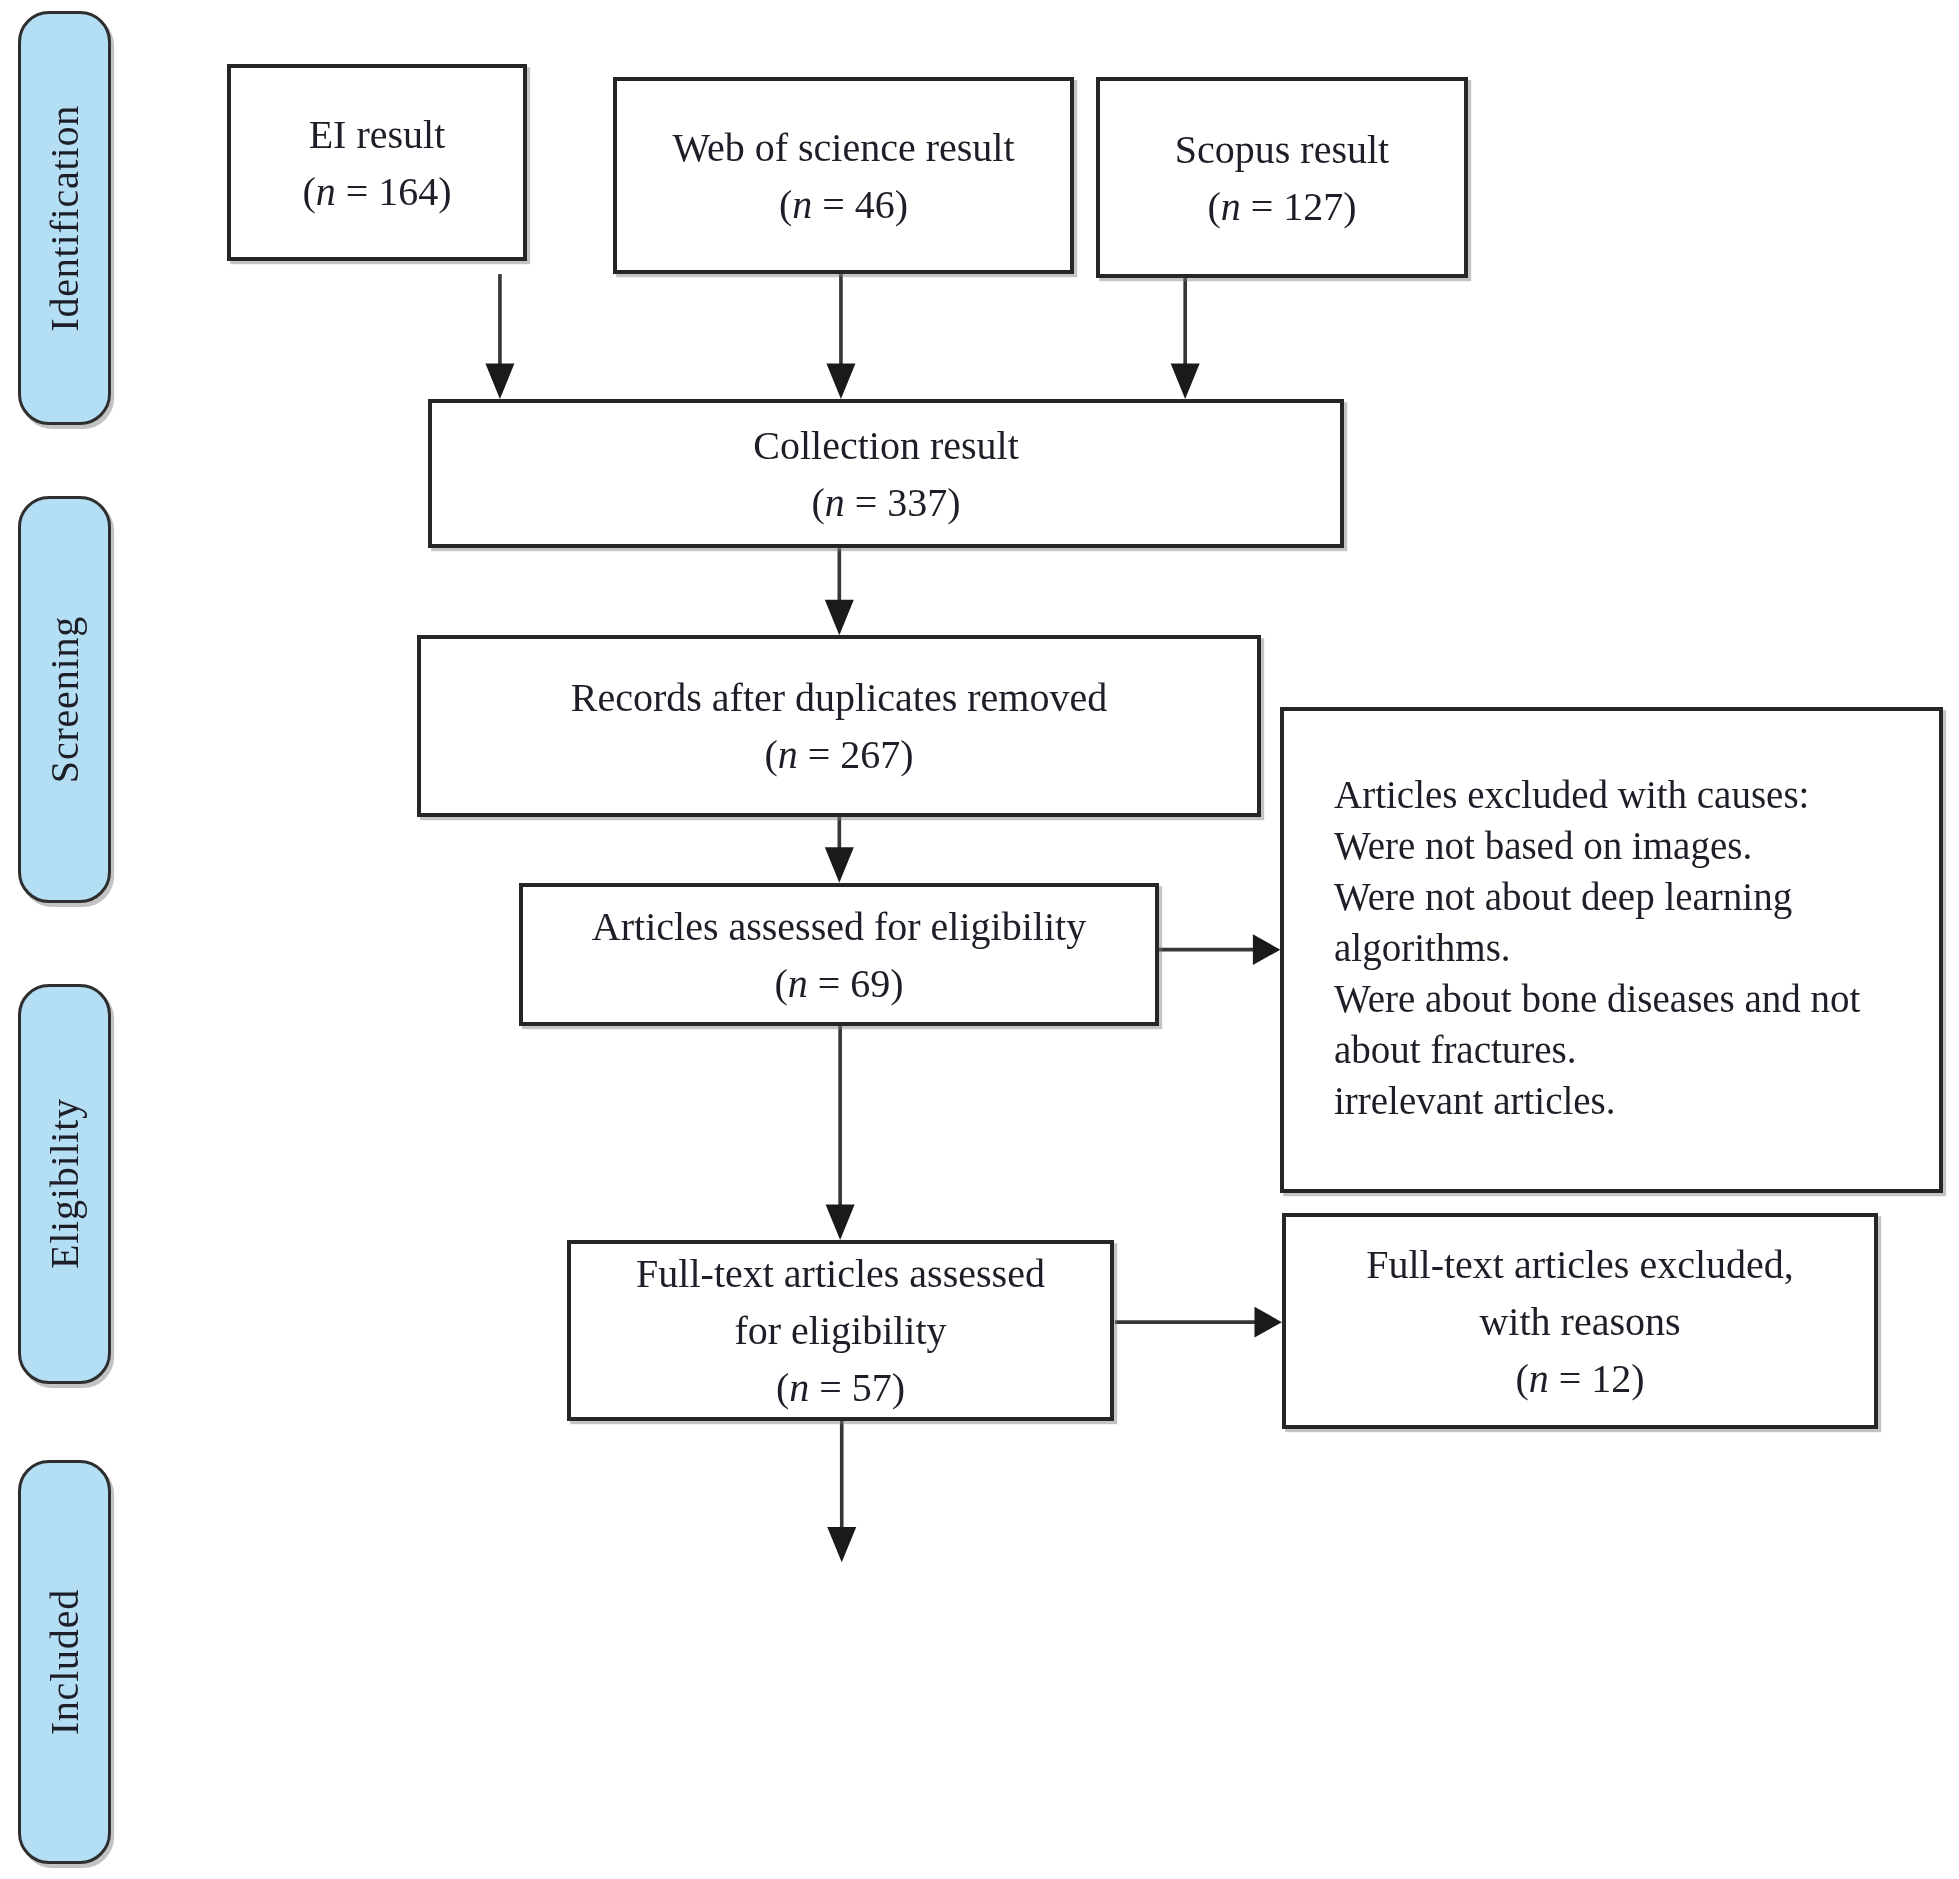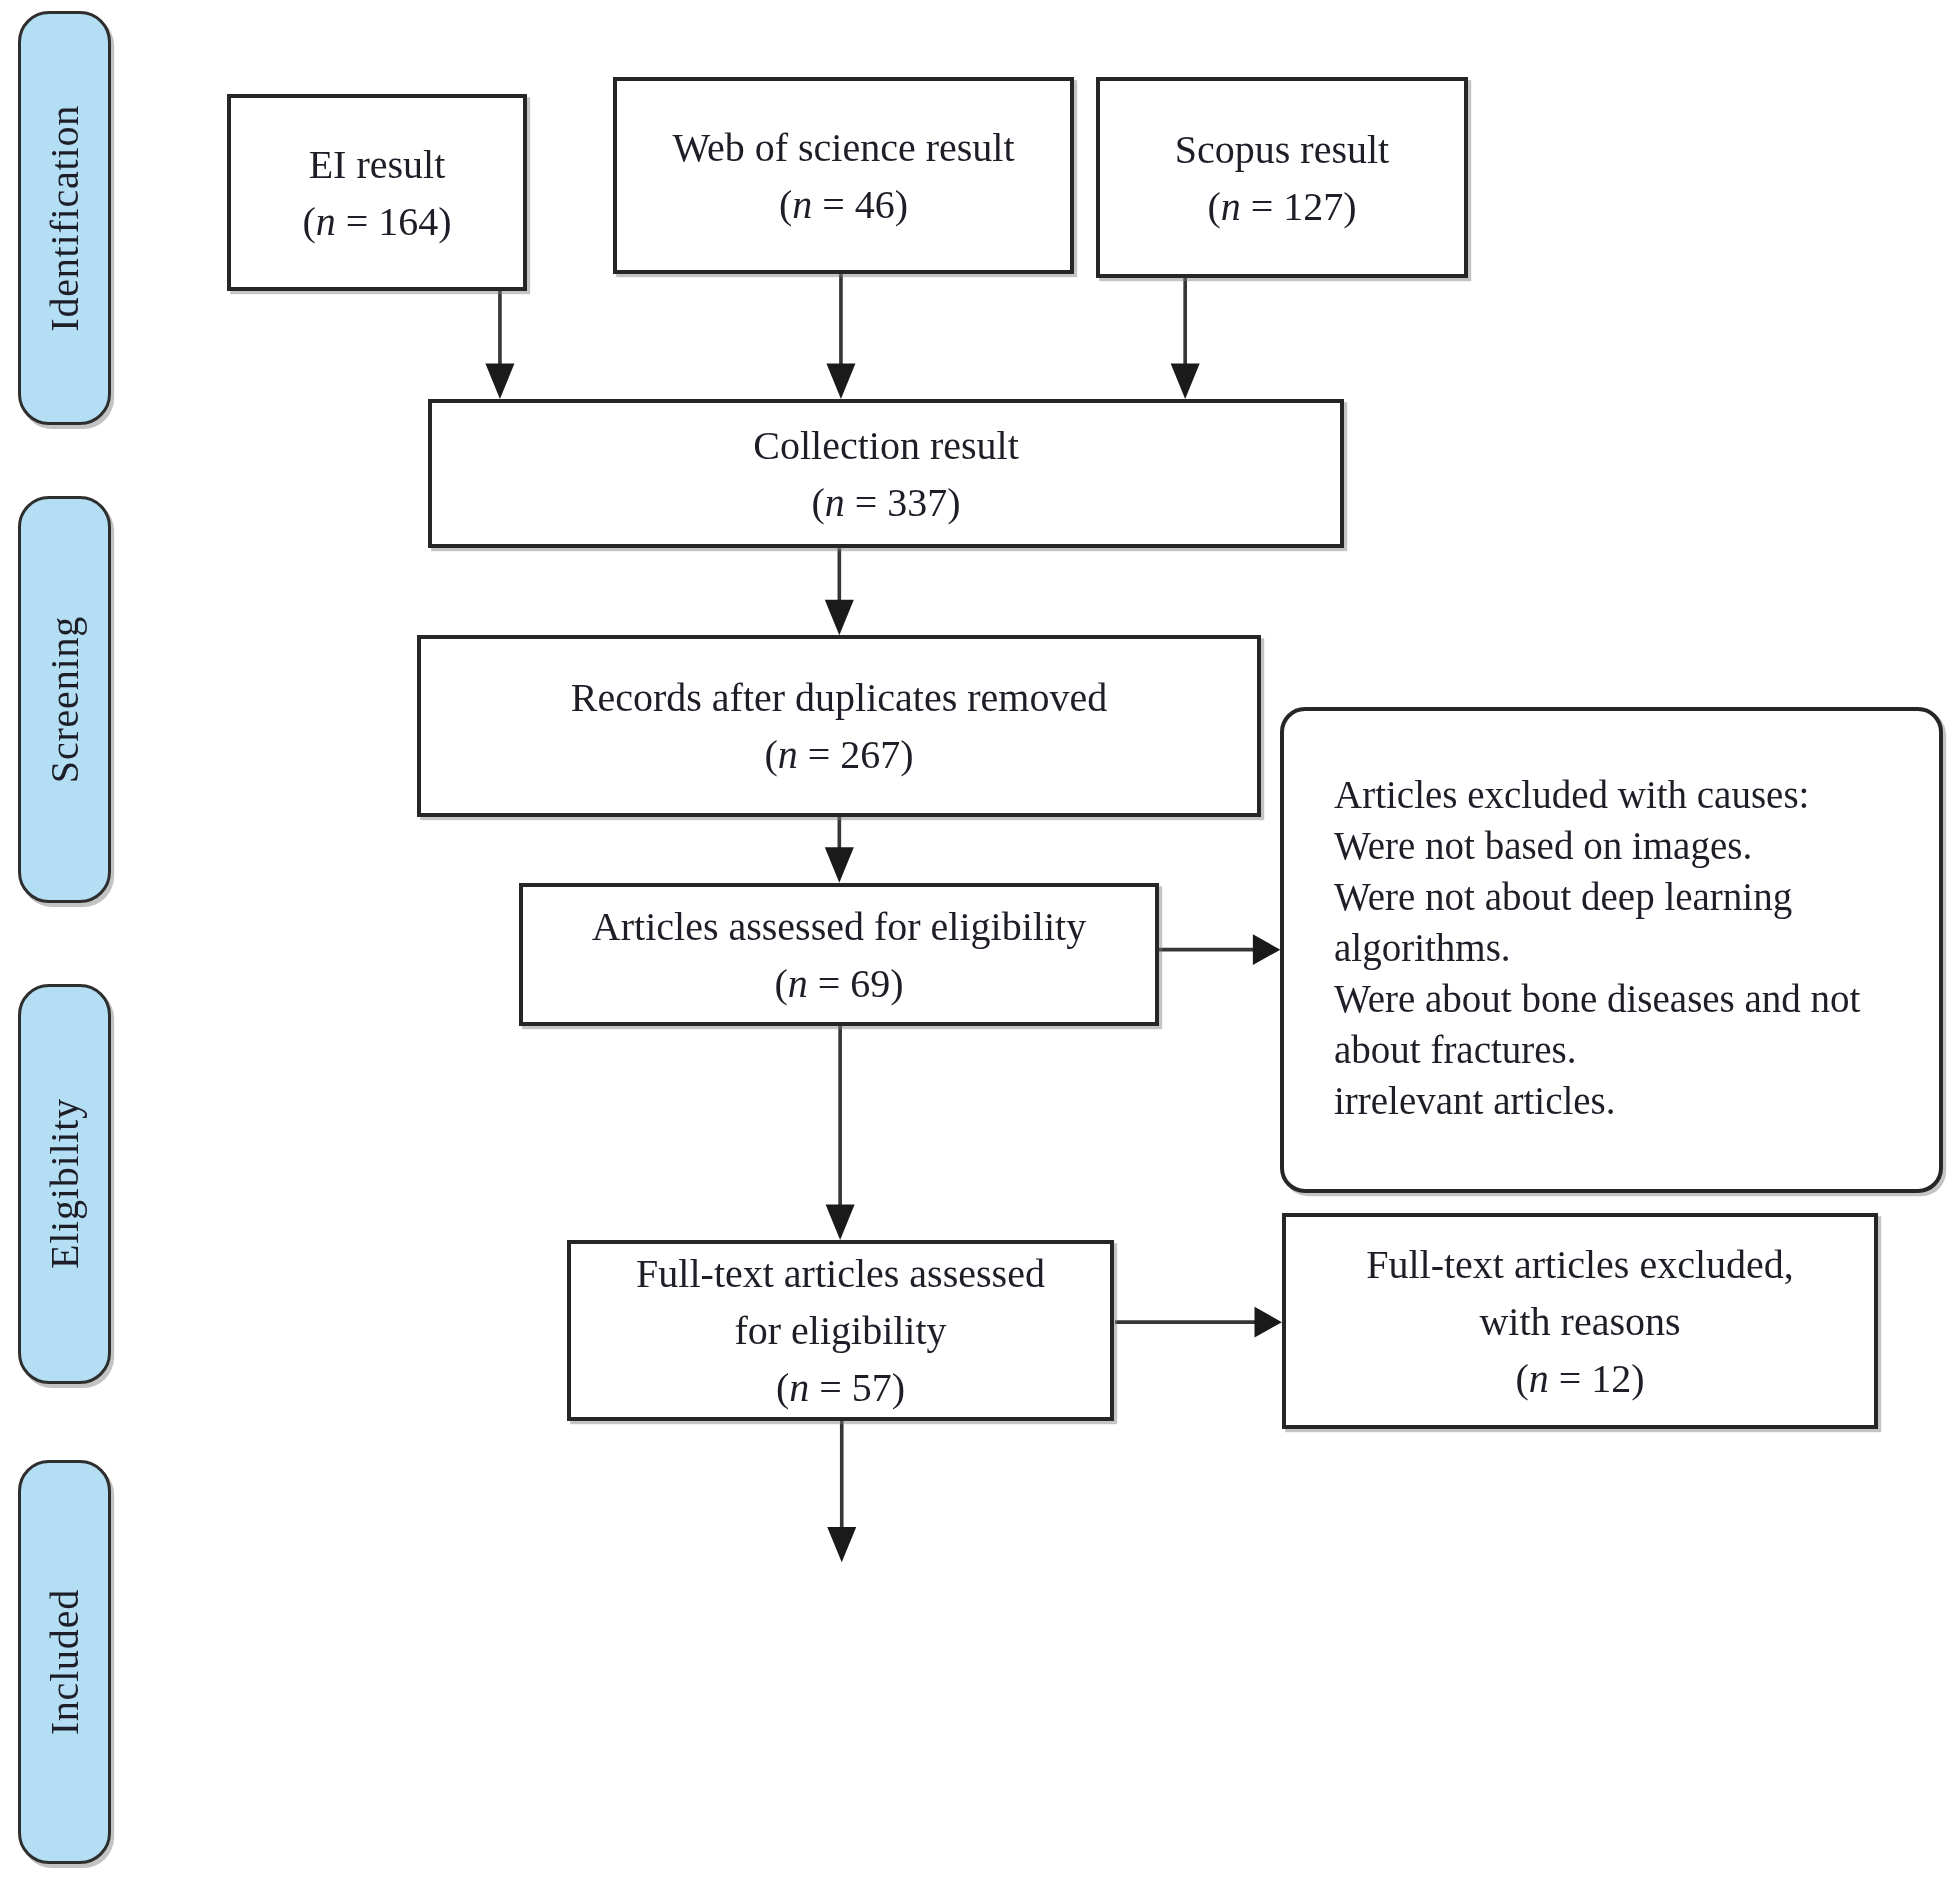--- a/index.html
+++ b/index.html
@@ -68,21 +68,20 @@
     line-height: 57px;
     font-size: 40px;
     white-space: nowrap;
   }
   .node-line i { font-style: italic; }
   .node.causes {
     align-items: flex-start;
     justify-content: flex-start;
     text-align: left;
     padding: 58px 14.5px 0 50px;
-    border-radius: 25px;
   }
   .node.causes .node-line {
     font-size: 39px;
     line-height: 51px;
   }
 </style>
 </head>
 <body>
 
 <div class="canvas">
@@ -133,21 +132,21 @@
   <div class="stage" style="top:496px;height:407px">
     <span class="stage-text">Screening</span>
   </div>
   <div class="stage" style="top:984px;height:400px">
     <span class="stage-text">Eligibility</span>
   </div>
   <div class="stage" style="top:1460px;height:404px">
     <span class="stage-text">Included</span>
   </div>
 
-  <div class="node" style="left:227px;top:94px;width:300px;height:197px">
+  <div class="node" style="left:227px;top:64px;width:300px;height:197px">
     <div class="node-line">EI result</div>
     <div class="node-line">(<i>n</i> = 164)</div>
   </div>
   <div class="node" style="left:613px;top:77px;width:461px;height:197px">
     <div class="node-line">Web of science result</div>
     <div class="node-line">(<i>n</i> = 46)</div>
   </div>
   <div class="node" style="left:1096px;top:77px;width:372px;height:201px">
     <div class="node-line">Scopus result</div>
     <div class="node-line">(<i>n</i> = 127)</div>

